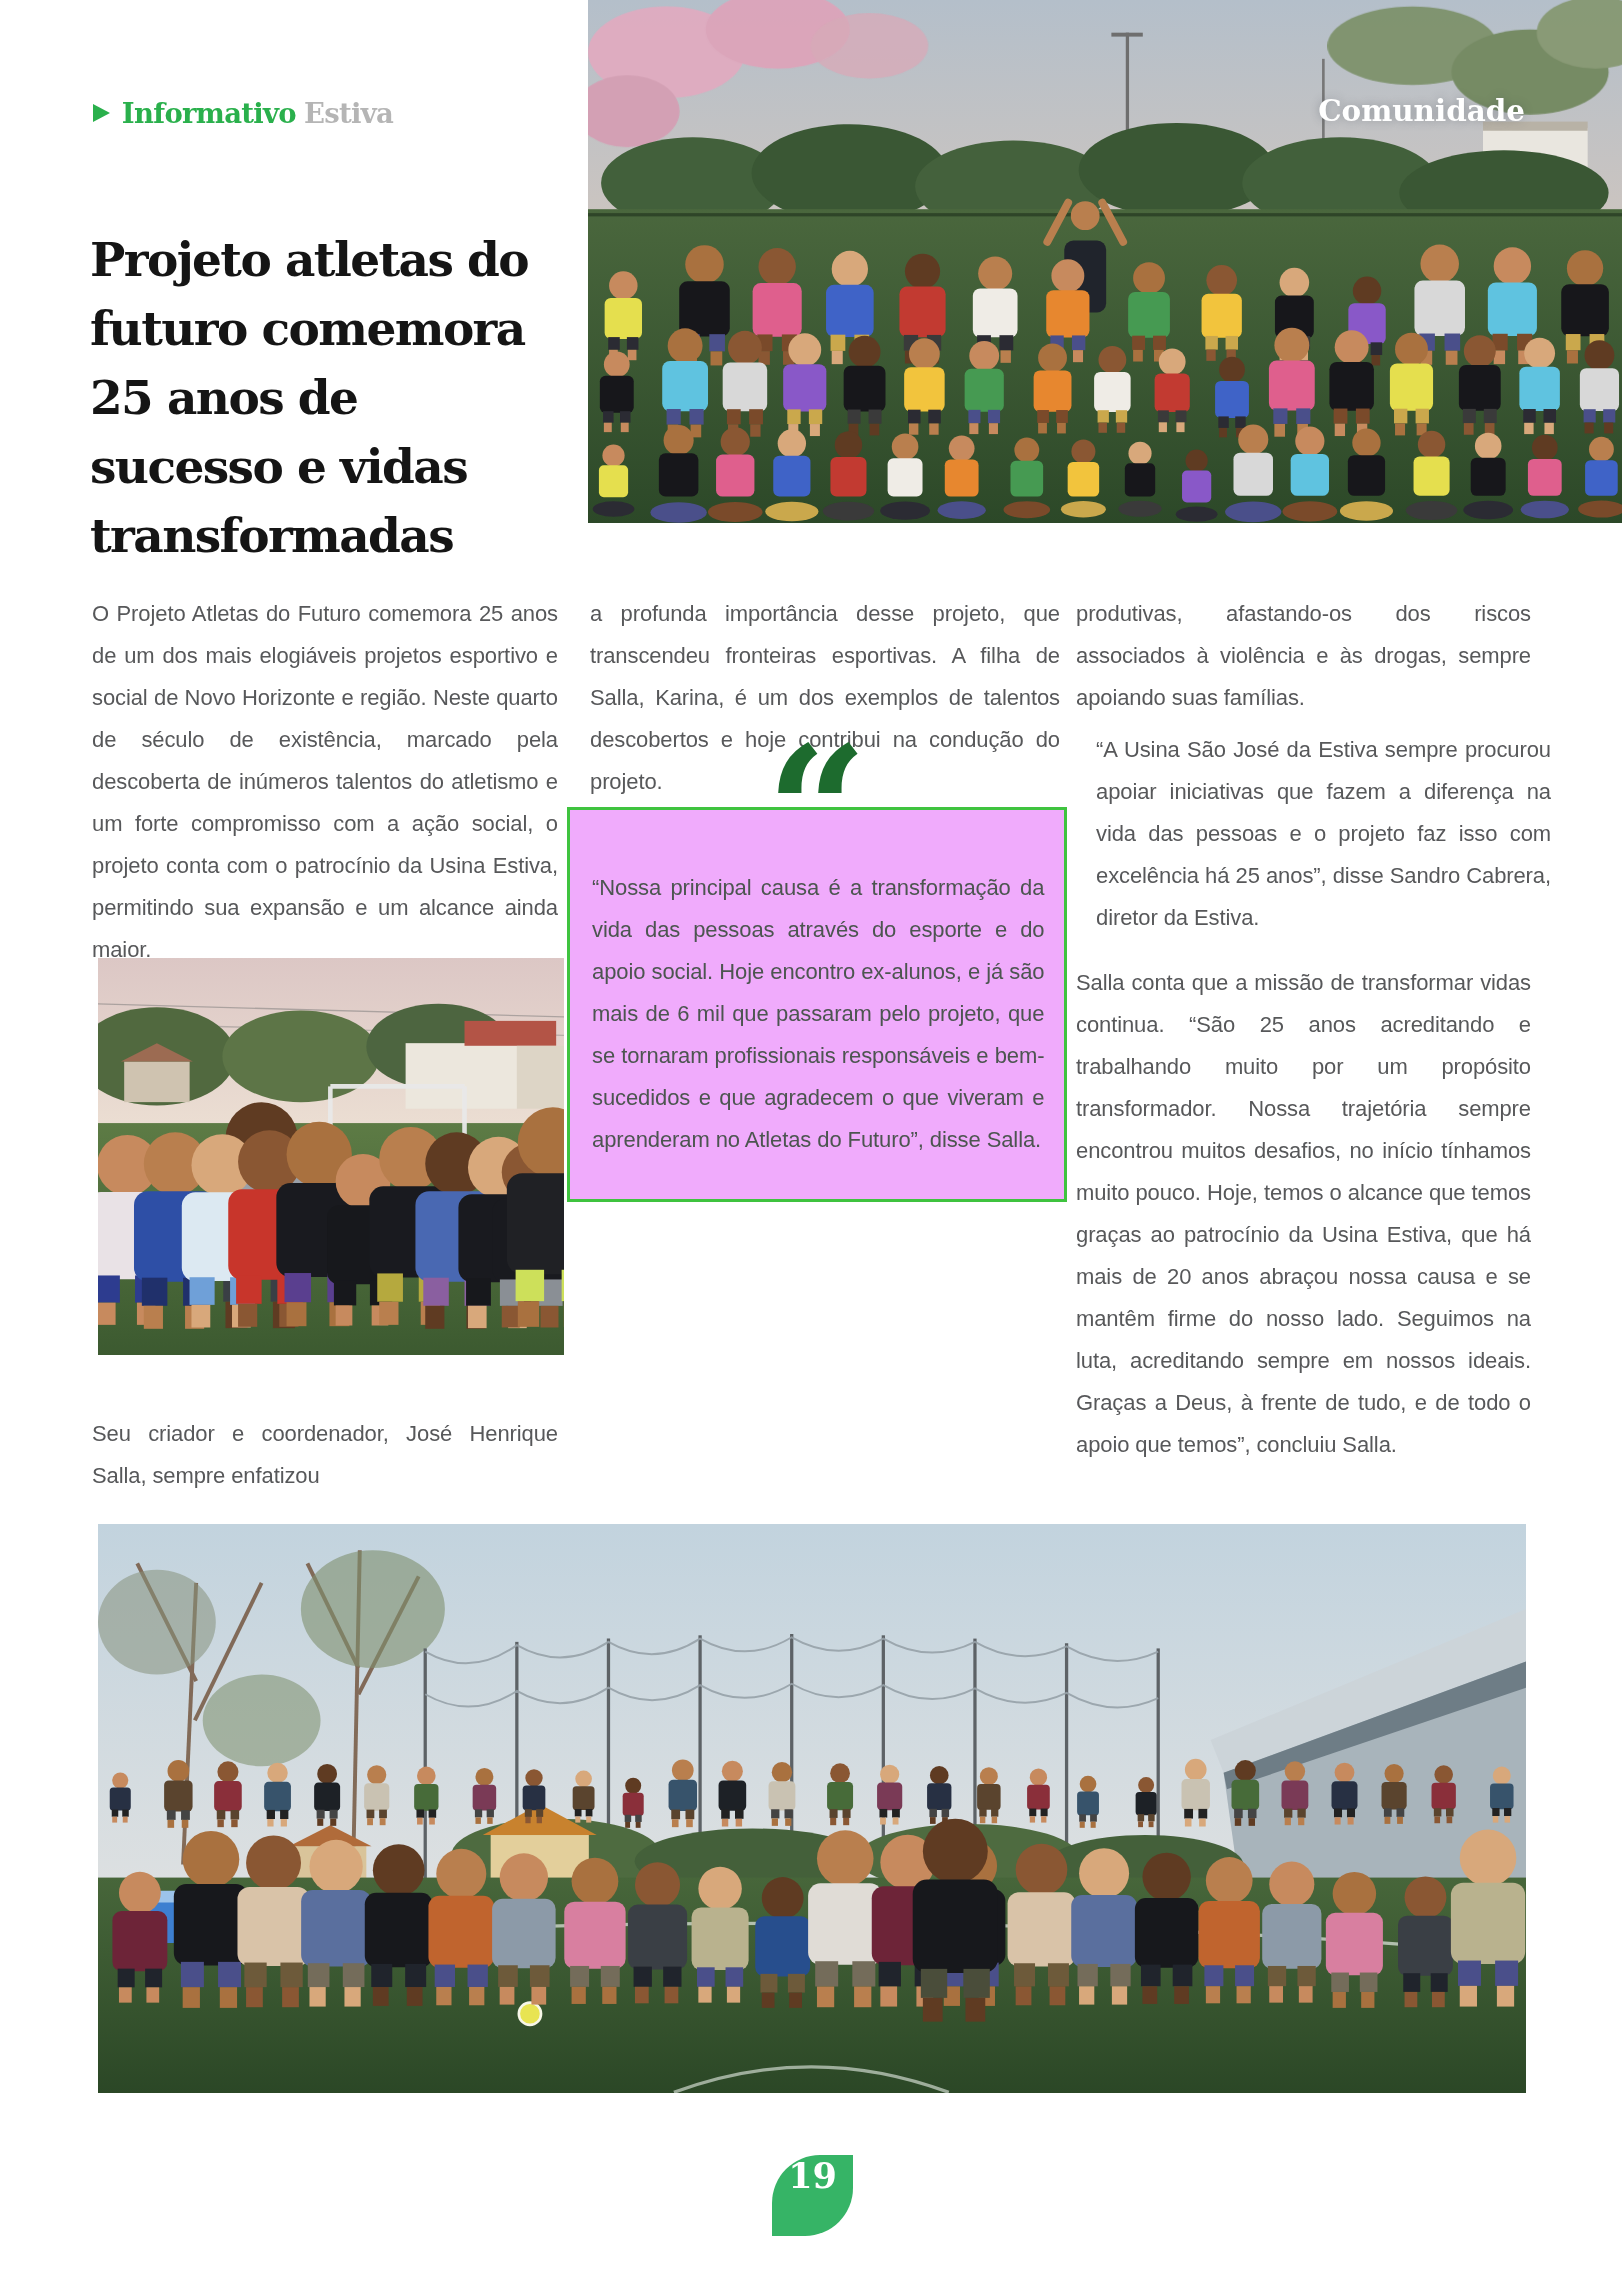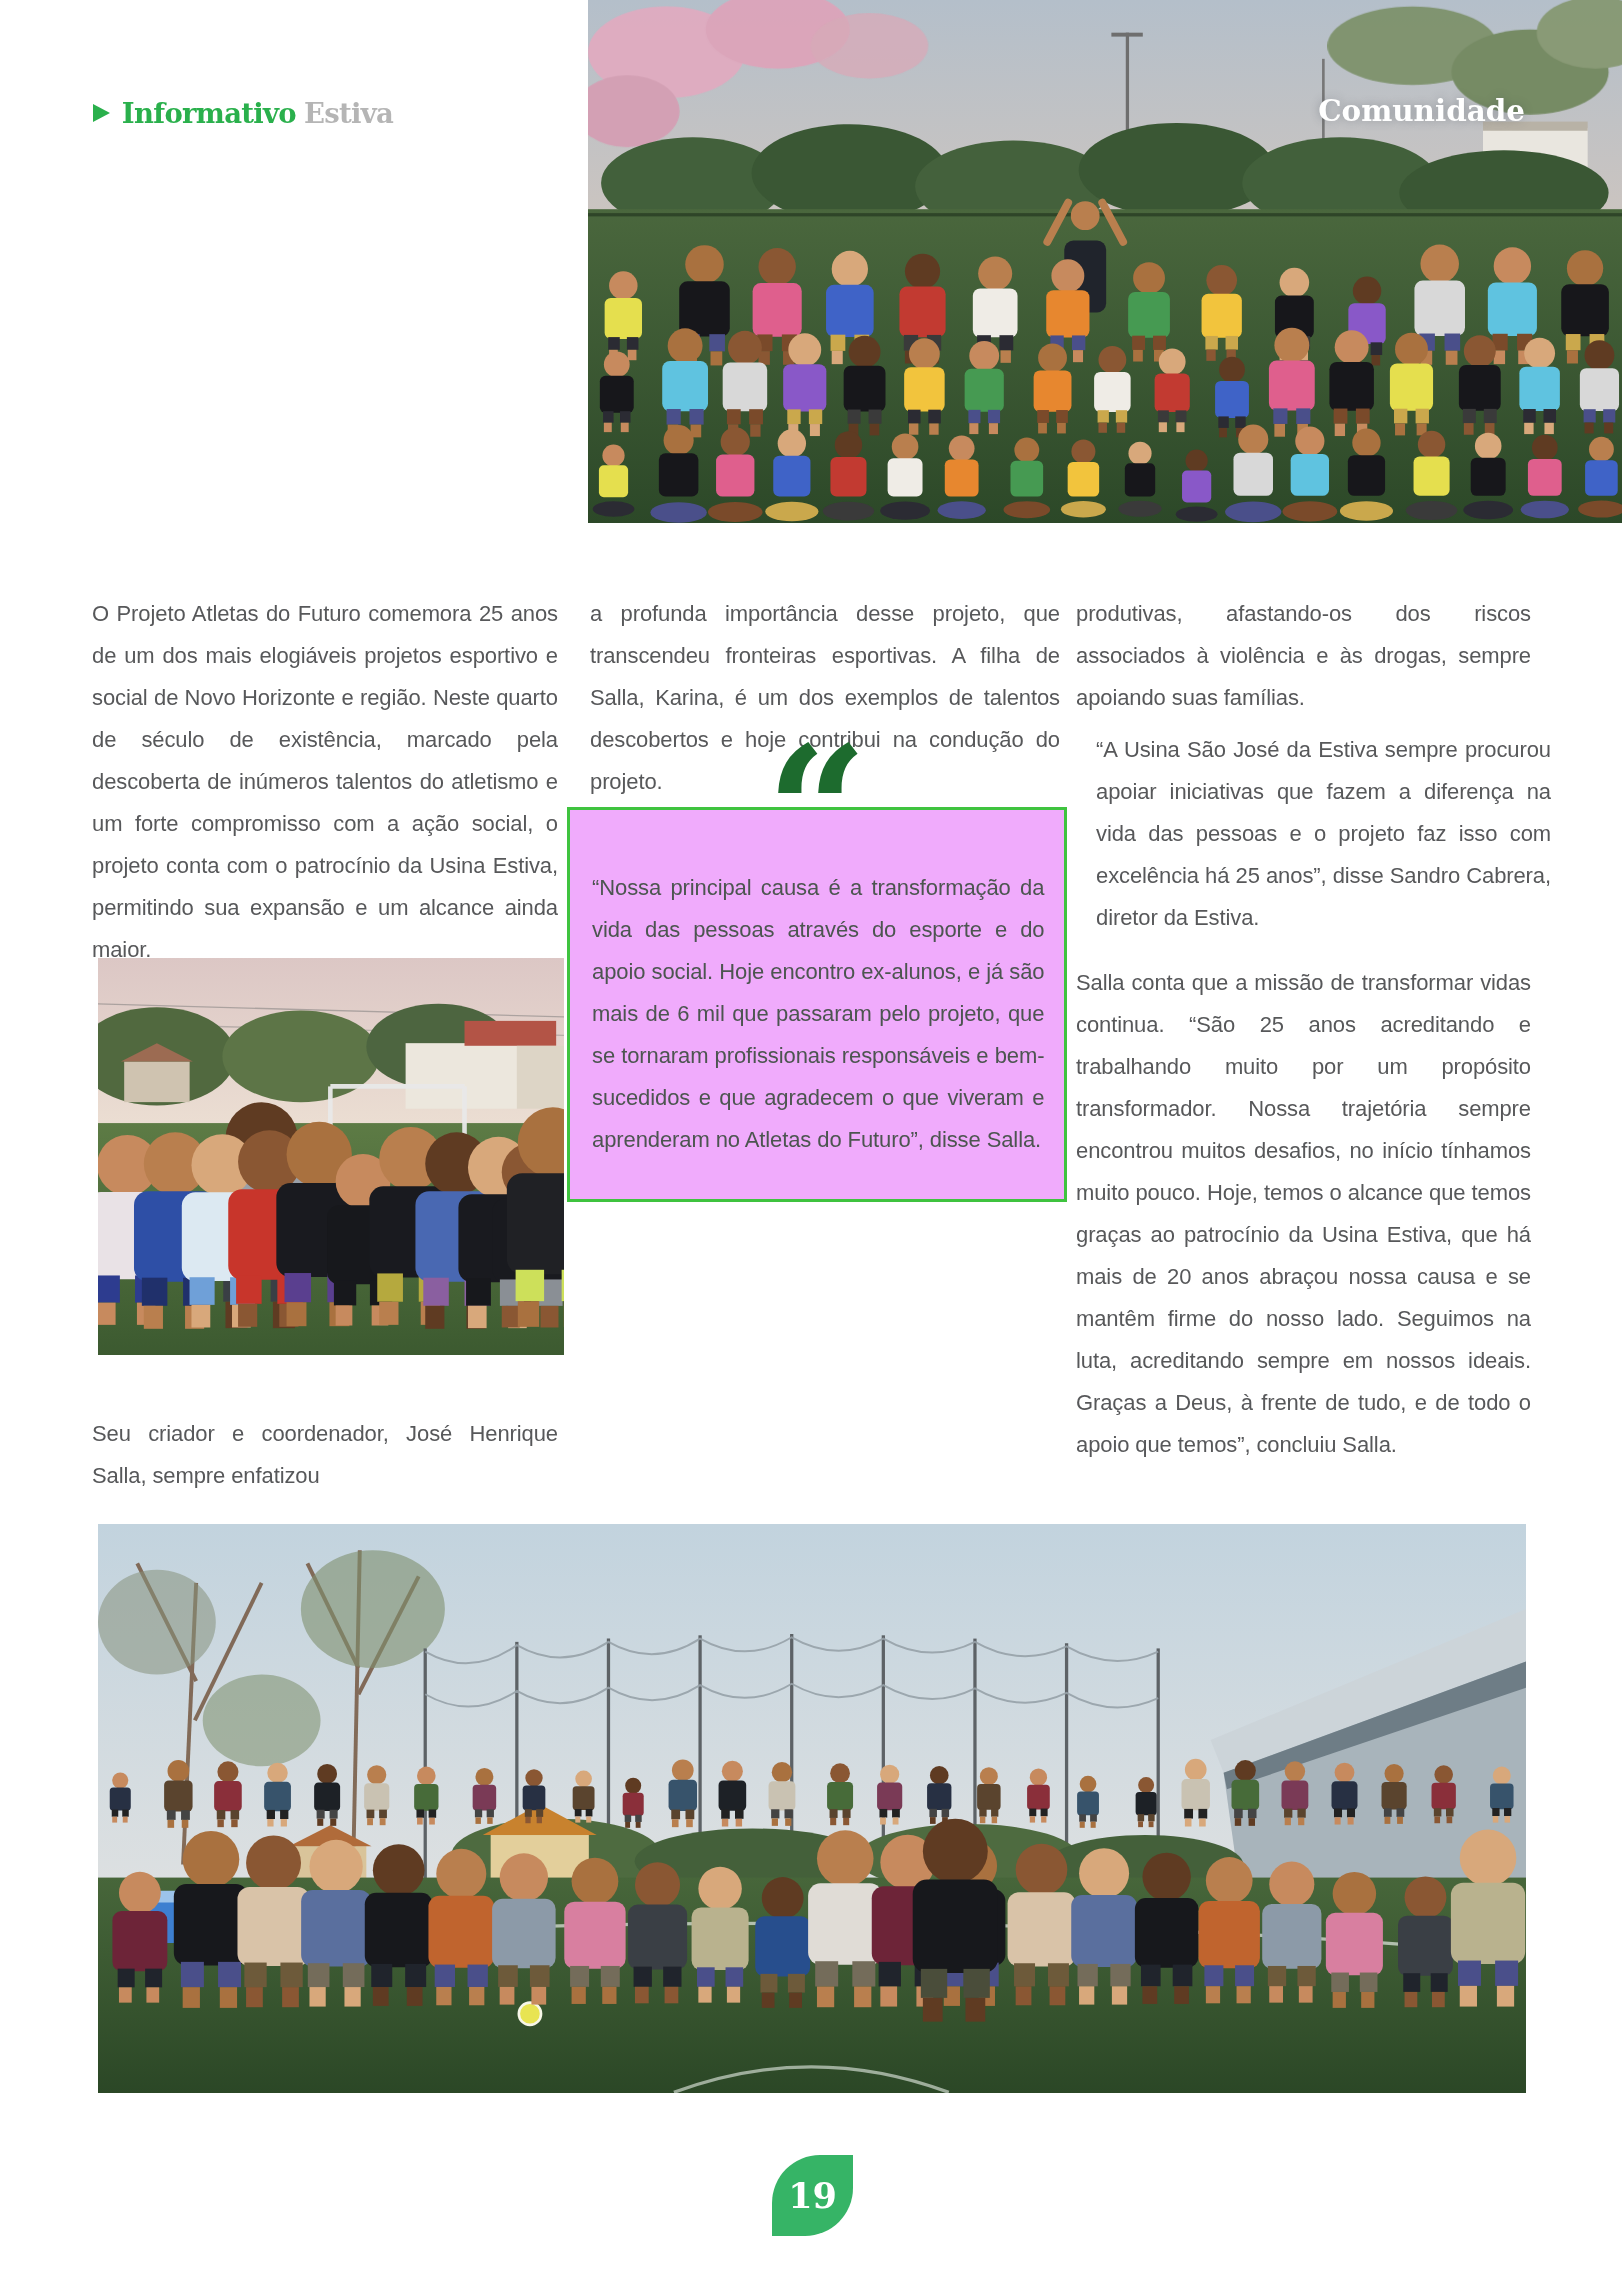--- a/index.html
+++ b/index.html
@@ -36,21 +36,21 @@
         font-family:"DejaVu Serif",serif;font-weight:bold;font-size:177px;line-height:177px;
         color:#1d6b2e;z-index:2;pointer-events:none;}
   
   .photo{position:absolute;overflow:hidden;background:#9db3a0;}
   #photo-top{left:588px;top:0;width:1035px;height:523px;}
   #photo-team{left:98px;top:958px;width:466px;height:397px;}
   #photo-field{left:98px;top:1524px;width:1428px;height:569px;}
   .photo svg{display:block;width:100%;height:100%;}
   
   .badge{position:absolute;left:772px;top:2155px;width:81px;height:81px;background:#36b466;
-        border-radius:48px 0 48px 0;display:flex;align-items:center;justify-content:center;
+        border-radius:48px 0 48px 0;display:flex;justify-content:center;
         font-family:"DejaVu Serif",serif;font-weight:bold;font-size:35px;color:#ffffff;}
 </style>
 </head>
 <body>
 
 <div class="page">
 
   <div class="kicker">
     <span class="tri"></span>
     <span class="brand"><span class="g">Informativo</span><span class="s">Estiva</span></span>
@@ -349,20 +349,25 @@
           <rect x="1436.6580882352941" y="701.9583333333334" width="51.62499999999999" height="56.541666666666664" rx="8.604166666666666" fill="#df5f8d"></rect>
           <ellipse cx="1462.4705882352941" cy="779.3958333333334" rx="36.87499999999999" ry="13.520833333333332" fill="#4a4f8a"></ellipse>
           <circle cx="1549" cy="687.25" r="19" fill="#b97f4e"></circle>
           <rect x="1524.0625" y="703.875" width="49.875" height="54.625" rx="8.3125" fill="#3f63c7"></rect>
           <ellipse cx="1549" cy="778.6875" rx="35.625" ry="13.0625" fill="#7a4a2a"></ellipse>
         </g>
     </svg>
   </div>
   <div class="section-tag">Comunidade</div>
 
+  <h1 class="headline">Projeto atletas do
+futuro comemora
+25 anos de
+sucesso e vidas
+transformadas</h1>
 
   <p class="body-text" id="c1p">O Projeto Atletas do Futuro comemora 25 anos de um dos mais elogiáveis projetos esportivo e social de Novo Horizonte e região. Neste quarto de século de existência, marcado pela descoberta de inúmeros talentos do atletismo e um forte compromisso com a ação social, o projeto conta com o patrocínio da Usina Estiva, permitindo sua expansão e um alcance ainda maior.</p>
 
   <div class="photo" id="photo-team">
     <svg viewBox="0 0 712 606" preserveAspectRatio="none">
       <defs>
         <linearGradient id="skyMid" x1="0" y1="0" x2="0" y2="1">
           <stop offset="0" stop-color="#dcc7c5"></stop>
             <stop offset="1" stop-color="#ecdfd3"></stop>
         </linearGradient>

